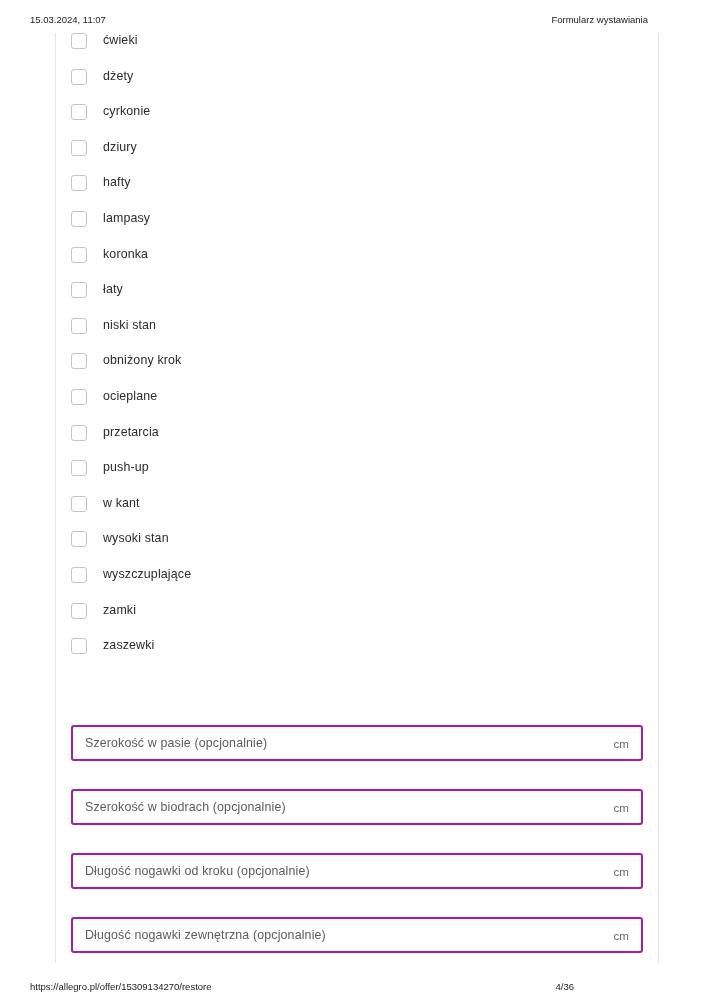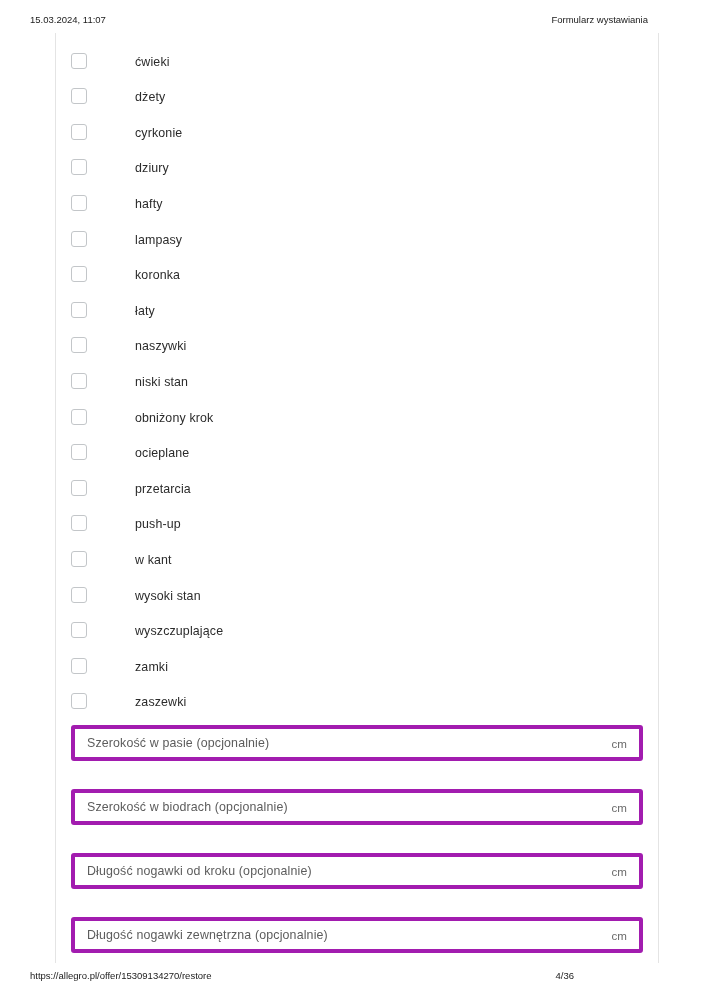--- a/index.html
+++ b/index.html
@@ -36,21 +36,21 @@
   .print-header .ph-center {
     position: absolute;
     left: 0;
     top: 0;
     width: 648px;
     text-align: right;
     white-space: nowrap;
   }
   .print-footer {
     position: absolute;
-    bottom: 14px;
+    bottom: 3px;
     left: 0;
     width: 604px;
     height: 14px;
     font-size: 9.5px;
     color: #1a1a1a;
   }
   .print-footer .pf-left {
     position: absolute;
     left: 30px;
     top: 0;
@@ -88,23 +88,22 @@
 
   
   .checkbox-list {
     position: absolute;
     left: 0;
     top: 0;
     width: 602px;
   }
   .checkbox-row {
     display: flex;
-    align-items: flex-end;
+    align-items: flex-start;
     height: 35.6px;
-    gap: 32px;
   }
   .checkbox-box {
     width: 16px;
     height: 16px;
     border: 1px solid #c3c6c9;
     border-radius: 3px;
     background: #ffffff;
     box-sizing: border-box;
     margin-left: 15px;
     flex: 0 0 auto;
@@ -122,21 +121,21 @@
     position: absolute;
     left: 0;
     top: 692px;
     width: 602px;
   }
   .field-row {
     position: relative;
     margin: 0 0 0 15px;
     width: 572px;
     height: 36px;
-    border: 4px solid #a21caf;
+    border: 2px solid #a21caf;
     border-radius: 3px;
     background: #ffffff;
     box-sizing: border-box;
     margin-bottom: 28px;
   }
   .field-placeholder {
     position: absolute;
     left: 12px;
     top: 50%;
     transform: translateY(-50%);
@@ -194,24 +193,20 @@
     <div class="checkbox-row">
       <span class="checkbox-box"></span>
       <span class="checkbox-label">koronka</span>
     </div>
     <div class="checkbox-row">
       <span class="checkbox-box"></span>
       <span class="checkbox-label">łaty</span>
     </div>
     <div class="checkbox-row">
       <span class="checkbox-box"></span>
-      <span class="checkbox-label">naszywki</span>
-    </div>
-    <div class="checkbox-row">
-      <span class="checkbox-box"></span>
       <span class="checkbox-label">niski stan</span>
     </div>
     <div class="checkbox-row">
       <span class="checkbox-box"></span>
       <span class="checkbox-label">obniżony krok</span>
     </div>
     <div class="checkbox-row">
       <span class="checkbox-box"></span>
       <span class="checkbox-label">ocieplane</span>
     </div>

